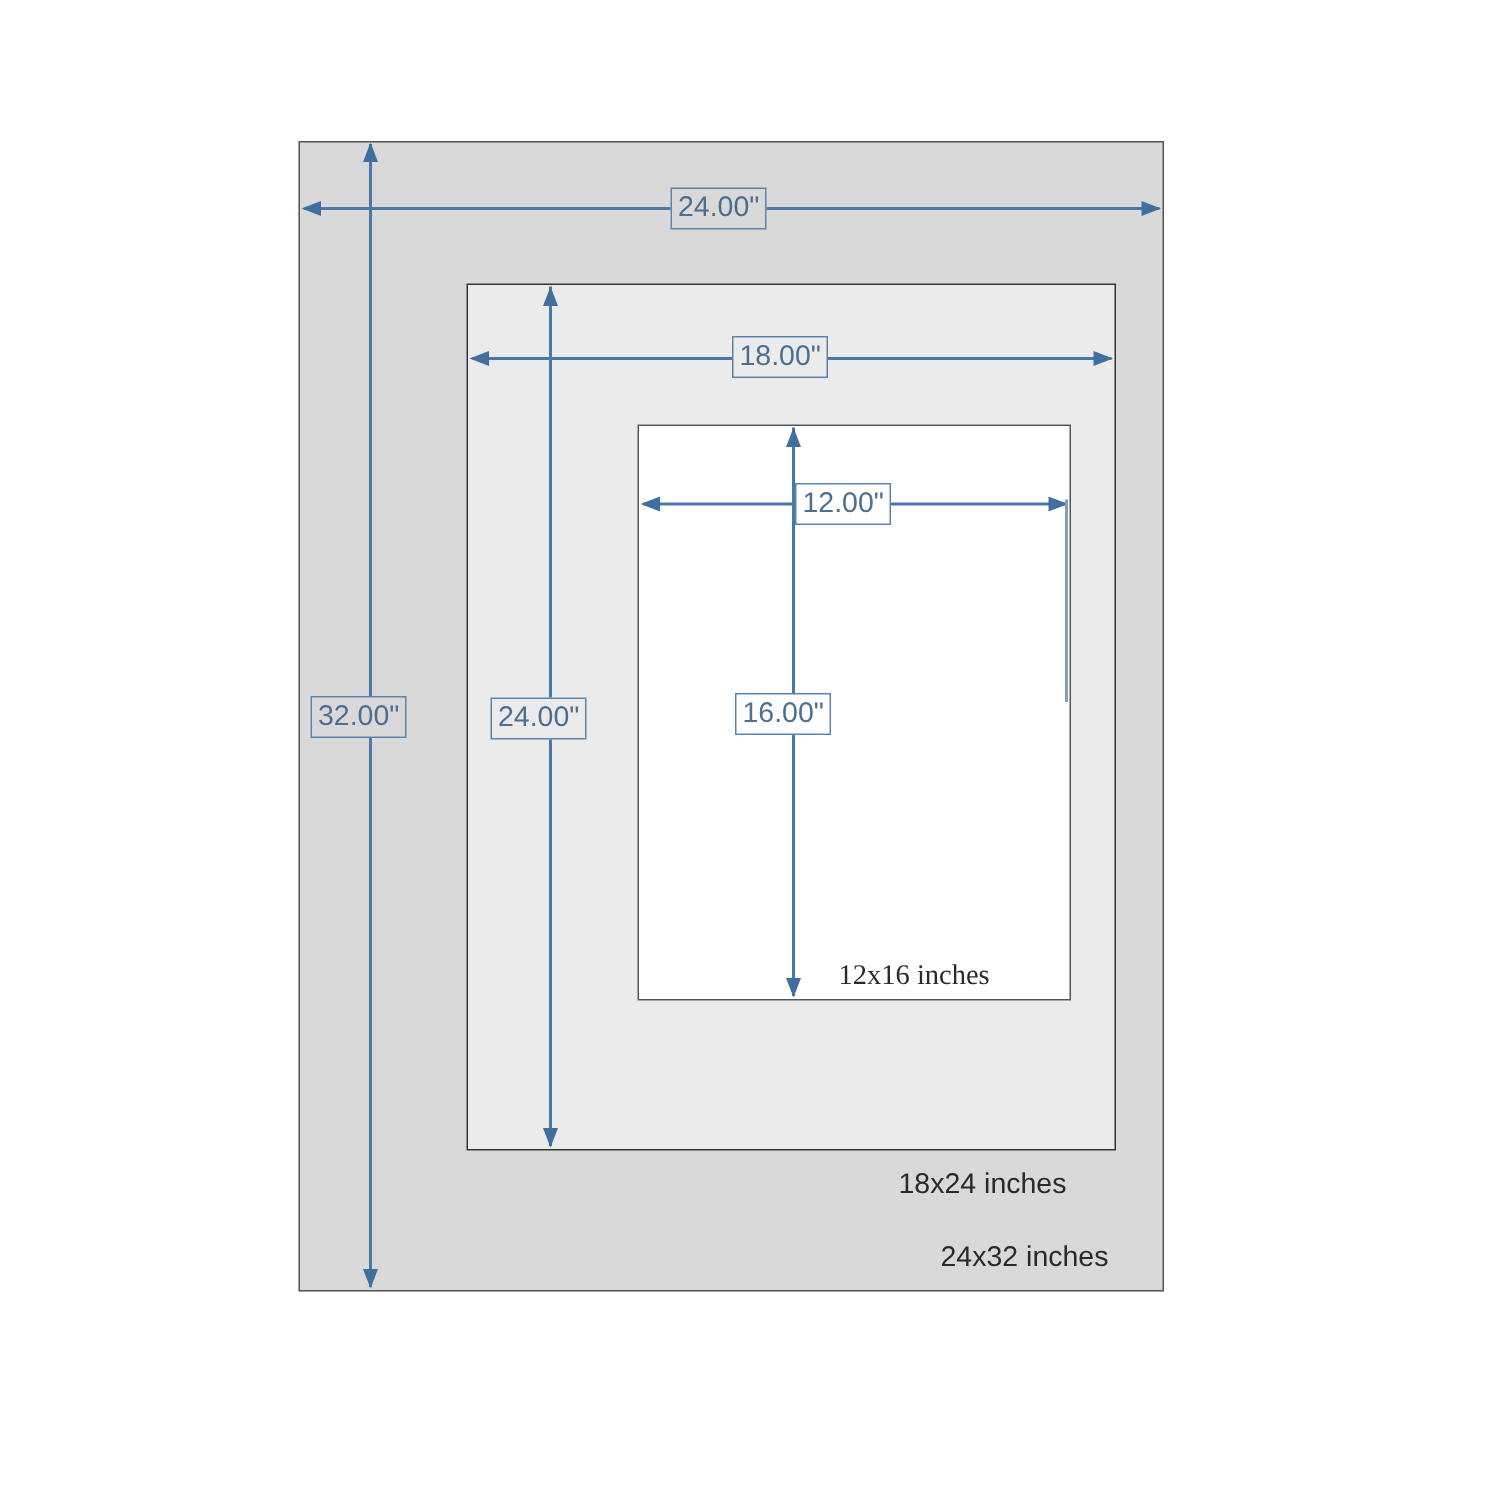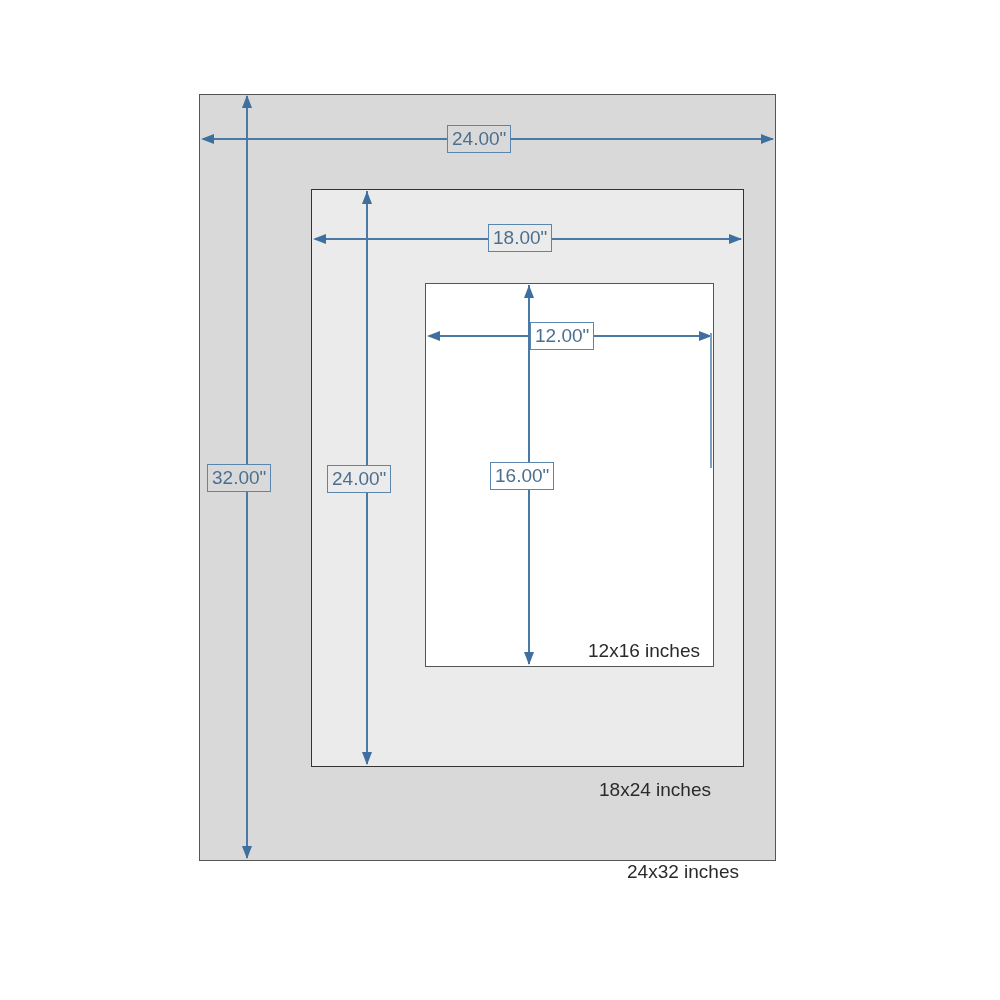--- a/index.html
+++ b/index.html
@@ -55,15 +55,15 @@
 <div class="arrow arr-r" style="left:699px; top:331px;"></div>
 <div class="dim-label" style="left:530px; top:322px; background:#ffffff;">12.00"</div>
 
 <div class="dim-line v" style="left:528px; top:285px; height:379px;"></div>
 <div class="arrow arr-u" style="left:524px; top:285px;"></div>
 <div class="arrow arr-d" style="left:524px; top:652px;"></div>
 <div class="dim-label" style="left:490px; top:462px; background:#ffffff;">16.00"</div>
 
 <div class="dim-line v" style="left:710px; top:333px; height:135px; width:1.5px; background:#7fa0bf;"></div>
 
-<div class="size-label" style="left:588px; top:640px;">12x16 inches</div>
+<div class="size-label" style="left:559px; top:640px;font-family:Liberation Serif, serif;">12x16 inches</div>
 <div class="size-label" style="left:599px; top:779px;">18x24 inches</div>
-<div class="size-label" style="left:627px; top:828px;margin-top:33px;">24x32 inches</div>
+<div class="size-label" style="left:627px; top:828px;">24x32 inches</div>
 
 </body></html>

